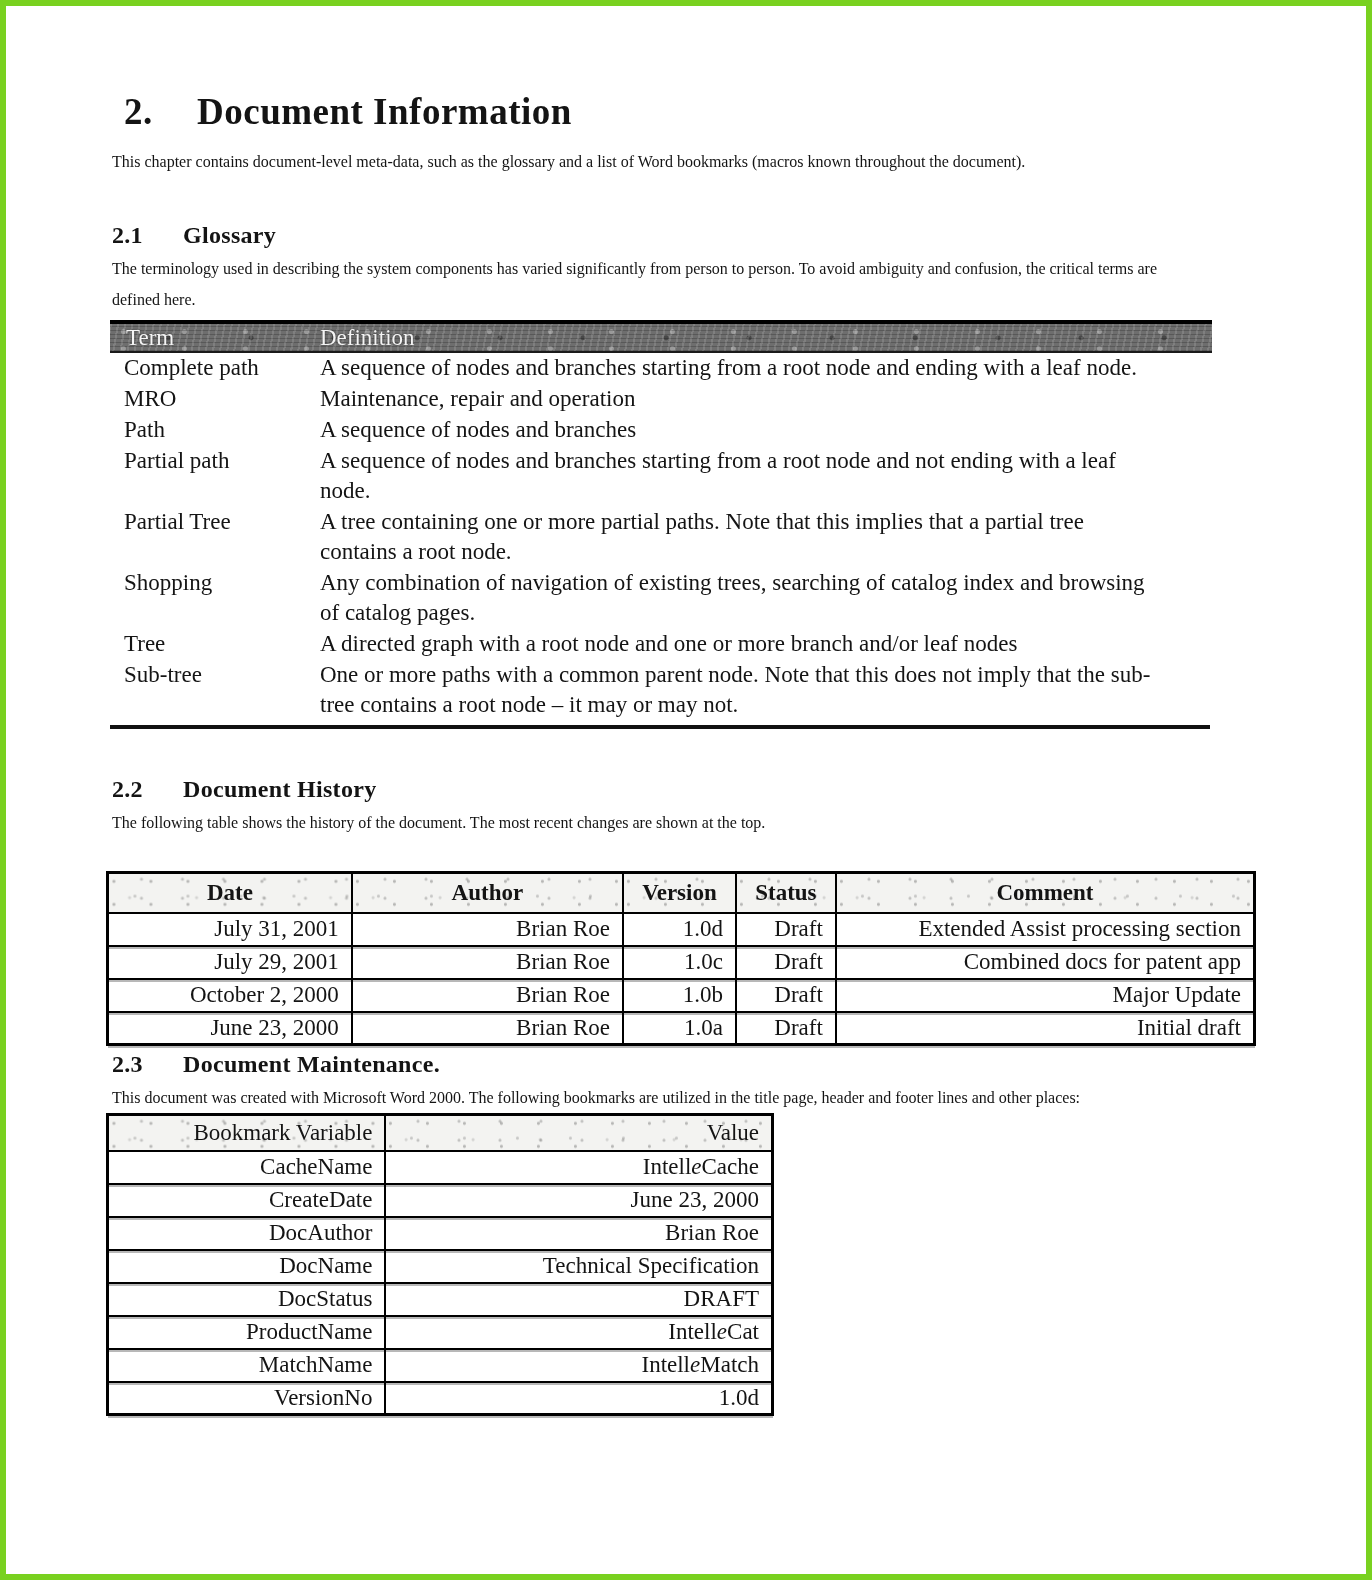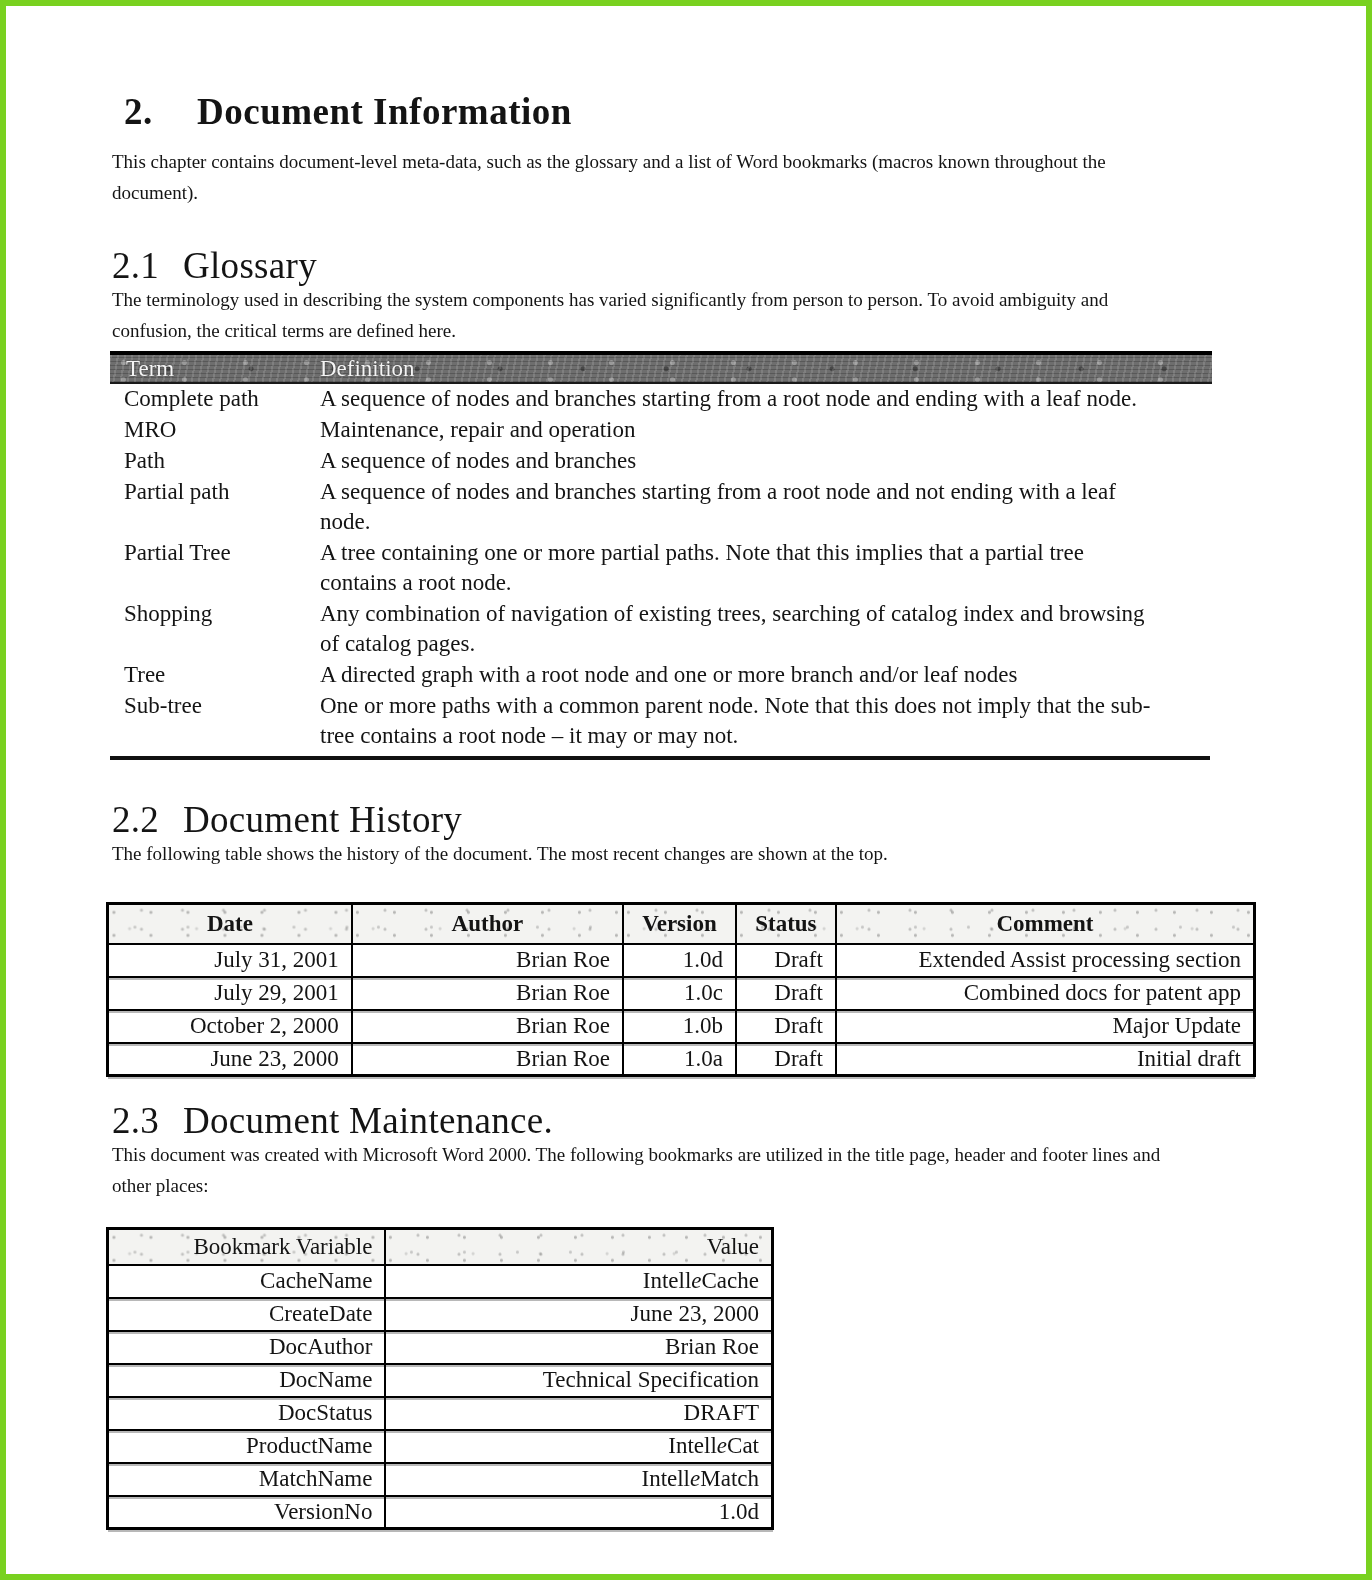--- a/index.html
+++ b/index.html
@@ -10,26 +10,26 @@
     border: 6px solid #79d11f;
     overflow: hidden;
     font-family: "Liberation Serif", serif;
     color: #141414;
   }
   .content { padding: 72px 0 0 106px; width: 1260px; }
 
   
   h1 { font-size: 37px; font-weight: bold; margin: 12px; letter-spacing: 0.5px; line-height: 44px; }
   h1 .num { display: inline-block; width: 73px; }
-  h2 { font-size: 37px; font-weight: normal; margin: 0; line-height: 36px; letter-spacing: 0.3px; }
+  h2 { font-size: 24px; font-weight: bold; margin: 0; line-height: 36px; letter-spacing: 0.3px; }
   h2 .num { display: inline-block; width: 71px; }
 
-  p.body { font-size: 19px; line-height: 31px; margin: 0; max-width: 1075px; }
+  p.body { font-size: 16px; line-height: 31px; margin: 0; max-width: 1075px; }
   .mt10 { margin-top: 10px; } .mt12 { margin-top: 12px; }
-  .mt40 { margin-top: 40px; } .mt42 { margin-top: 42px; } .mt26 { margin-top: 26px; }
+  .mt40 { margin-top: 40px; } .mt42 { margin-top: 42px; } .mt26 { }
   .mt22 { margin-top: 33px; } .mt14 { margin-top: 14px; }
 
   
   .gloss { width: 1102px; margin-left: -2px; margin-top: 5px; }
   .gloss-head {
     display: flex; align-items: center;
     height: 33px;
     border-top: 4px solid #000;
     border-bottom: 2px solid #1a1a1a;
     color: #f4f4f4;

